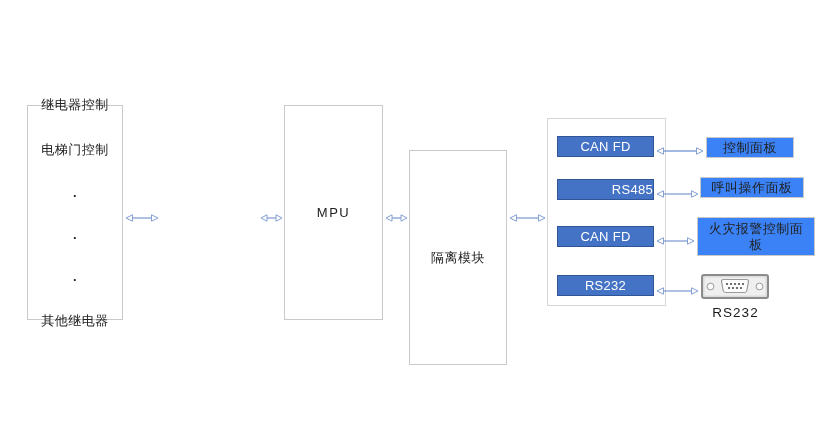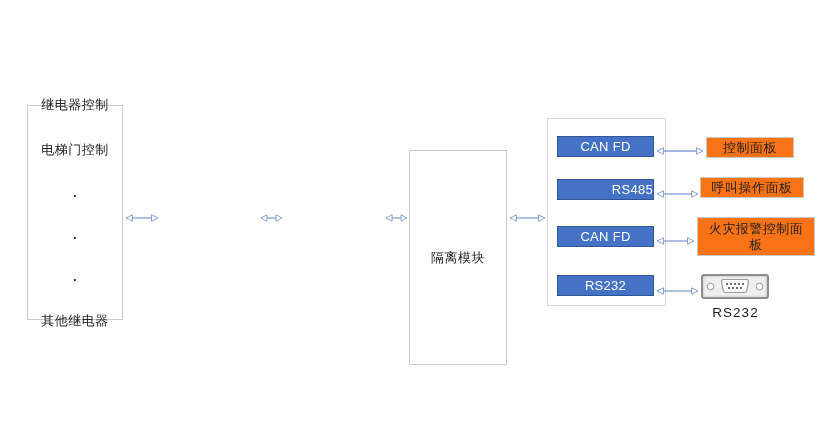--- a/index.html
+++ b/index.html
@@ -15,21 +15,21 @@
   .container-box{border:1px solid #d6d6d6;}
   .stack{display:flex;flex-direction:column;align-items:center;justify-content:center;}
   .stack .tline{line-height:17px;}
   .stack .dot{line-height:14px;font-weight:bold;}
   .blue{
     position:absolute;background:#4472c4;border:1px solid #2f5597;
     display:flex;align-items:center;justify-content:center;
     color:#ffffff;font-size:13px;letter-spacing:0.3px;box-sizing:border-box;
   }
   .panel{
-    position:absolute;background:#f97316;border:1px solid #c9c9c9;
+    position:absolute;background:#3b82f6;border:1px solid #c9c9c9;
     display:flex;align-items:center;justify-content:center;
     font-size:13px;letter-spacing:0.5px;text-align:center;box-sizing:border-box;line-height:16px;
   }
   .panel .wrap{display:inline-block;width:98px;}
   .arrow{position:absolute;height:10px;}
   .caption{
     position:absolute;font-size:13.5px;color:#1a1a1a;text-align:center;letter-spacing:1px;
   }
   .mpu{letter-spacing:1.5px;}
 </style>
@@ -41,20 +41,23 @@
   <div class="box stack" style="left:27px;top:105px;width:96px;height:215px;">
     <div class="tline">继电器控制</div>
     <div class="tline">电梯门控制</div>
     <div class="dot">.</div>
     <div class="dot">.</div>
     <div class="dot">.</div>
     <div class="tline">其他继电器</div>
   </div>
 
 
+  <div class="box" style="left:284px;top:105px;width:99px;height:215px;">
+    <span class="mpu">MPU</span>
+  </div>
 
   <div class="box" style="left:409px;top:105px;width:98px;height:215px;margin-top:45px;">
     <span>隔离模块</span>
   </div>
 
   <div class="box container-box" style="left:547px;top:118px;width:119px;height:188px;"></div>
 
   <div class="blue" style="left:557px;top:136px;width:97px;height:21px;">
     <span>CAN FD</span>
   </div>

